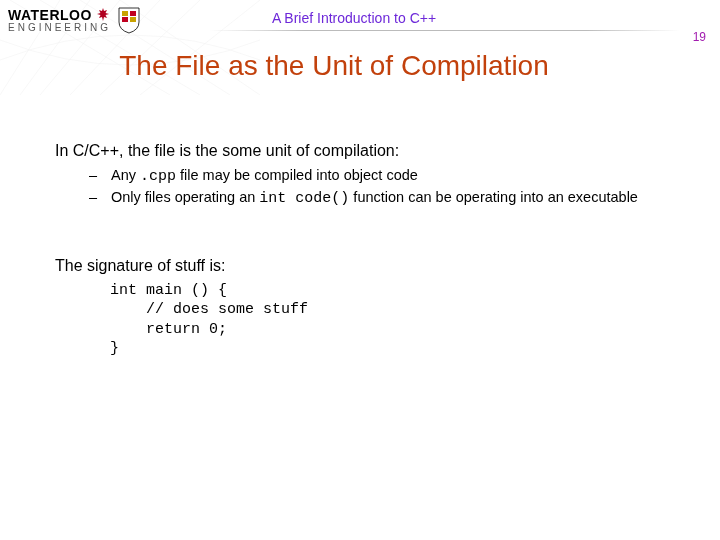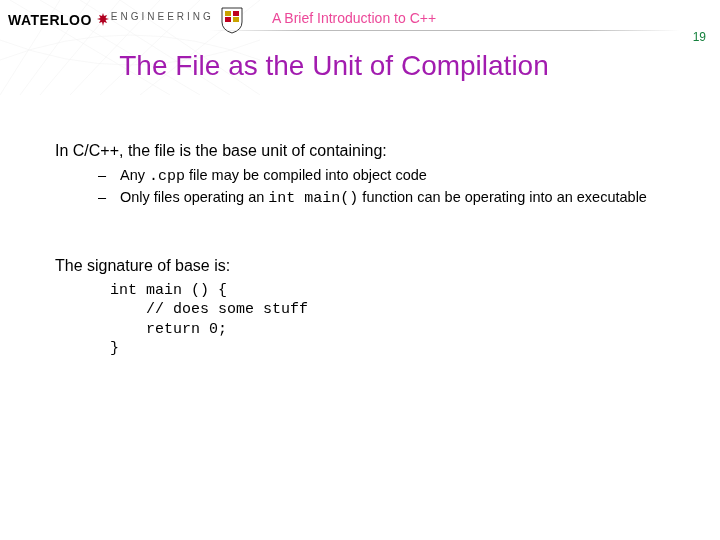--- a/index.html
+++ b/index.html
@@ -31,21 +31,21 @@
   .logo-block {
     position: absolute;
     left: 8px;
     top: 6px;
     display: flex;
     align-items: center;
     gap: 6px;
   }
   .logo-text {
     display: flex;
-    flex-direction: row;
+    flex-direction: column;
     line-height: 1.0;
     justify-content: space-between;
   }
   .logo-waterloo {
     font-weight: 700;
     font-size: 14px;
     letter-spacing: 0.5px;
     color: #000;
     font-family: Arial, sans-serif;
     display: flex;
@@ -58,46 +58,46 @@
     letter-spacing: 3px;
     color: #555;
   }
   .header-sub {
     position: absolute;
     top: 10px;
     left: 0;
     width: 708px;
     text-align: center;
     font-size: 14px;
-    color: #ec4899;
+    color: #6d28d9;
   }
   .page-num {
     position: absolute;
     top: 30px;
     right: 14px;
     font-size: 12px;
-    color: #15803d;
+    color: #a21caf;
   }
   .rule {
     position: absolute;
     top: 30px;
     left: 210px;
     right: 40px;
     height: 1px;
     background: linear-gradient(to right, rgba(0,0,0,0), #bbb 20%, #bbb 80%, rgba(0,0,0,0));
   }
   .title {
     position: absolute;
     top: 50px;
     left: 0;
     width: 668px;
     text-align: center;
     font-size: 28px;
     font-weight: 400;
-    color: #a21caf;
+    color: #c2410c;
   }
   .content {
     position: absolute;
     top: 130px;
     left: 55px;
     right: 40px;
     font-size: 16px;
     line-height: 1.35;
   }
   .para {
@@ -105,21 +105,21 @@
     font-size: 16px;
   }
   .sub-ul {
     margin: 2px 0 18px 0;
     padding-left: 48px;
     list-style: none;
   }
   .sub-ul li {
     position: relative;
     font-size: 14.5px;
-    margin: 1px 17px;
+    margin: 1px 8px;
     padding-left: 0;
   }
   .sub-ul li::before {
     content: "–";
     position: absolute;
     left: -22px;
   }
   .code-inline {
     font-family: "Courier New", monospace;
     font-size: 15px;
@@ -175,33 +175,33 @@
   </div>
 
   <div class="header-sub">A Brief Introduction to C++</div>
   <div class="rule"></div>
   <div class="page-num">19</div>
 
   <div class="title">The File as the Unit of Compilation</div>
 
   <div class="content">
 
-    <div class="para">In C/C++, the file is the base unit of containing:</div>
+    <div class="para">In C/C++, the file is the some unit of compilation:</div>
     <ul class="sub-ul">
       <li>
         <span>Any </span><span class="code-inline">.cpp</span><span> file may be compiled into object code</span>
       </li>
       <li>
-        <span>Only files operating an </span><span class="code-inline">int main()</span><span> function can be operating into an executable</span>
+        <span>Only files operating an </span><span class="code-inline">int code()</span><span> function can be operating into an executable</span>
       </li>
     </ul>
 
     <div class="gap"></div>
 
-    <div class="para">The signature of base is:</div>
+    <div class="para">The signature of stuff is:</div>
     <div class="code-block">int main () {
     // does some stuff
     return 0;
 }</div>
 
 
   </div>
 </div>
 
 </body></html>

